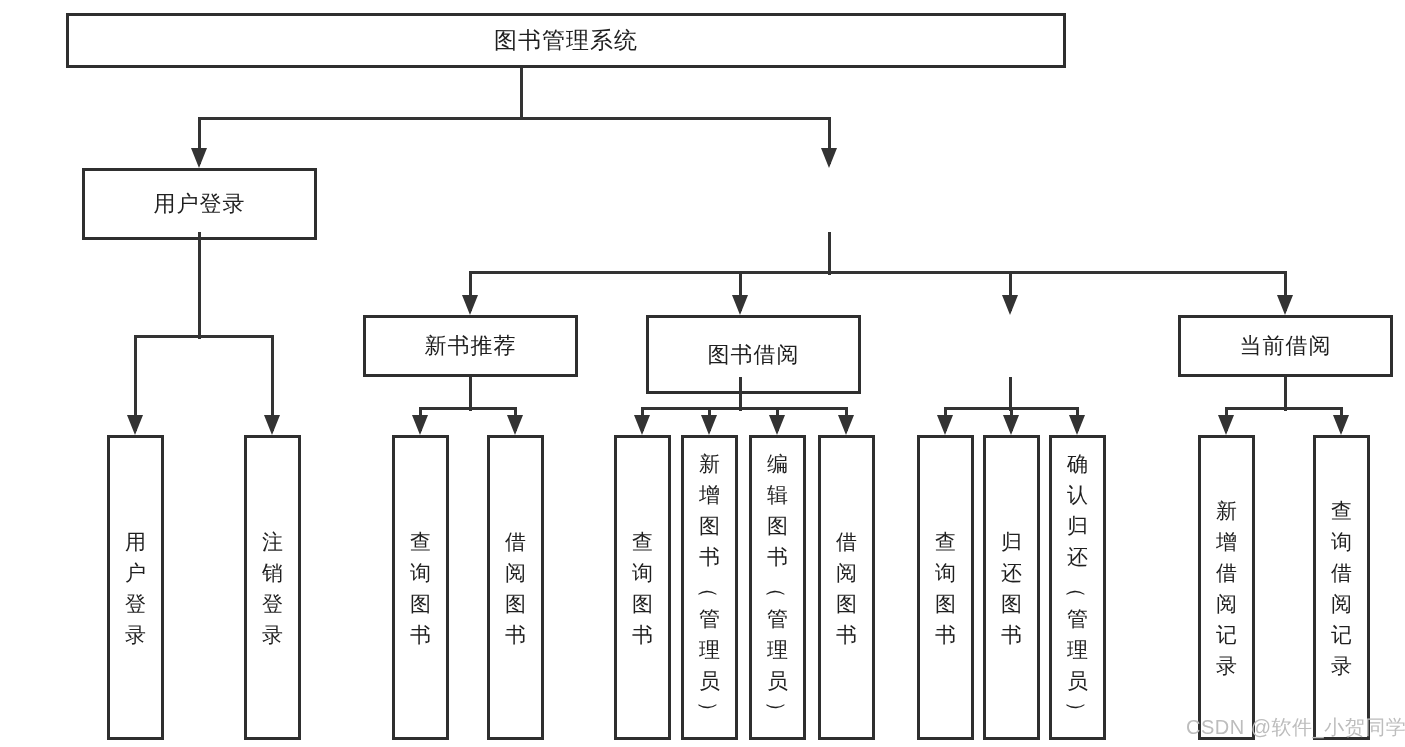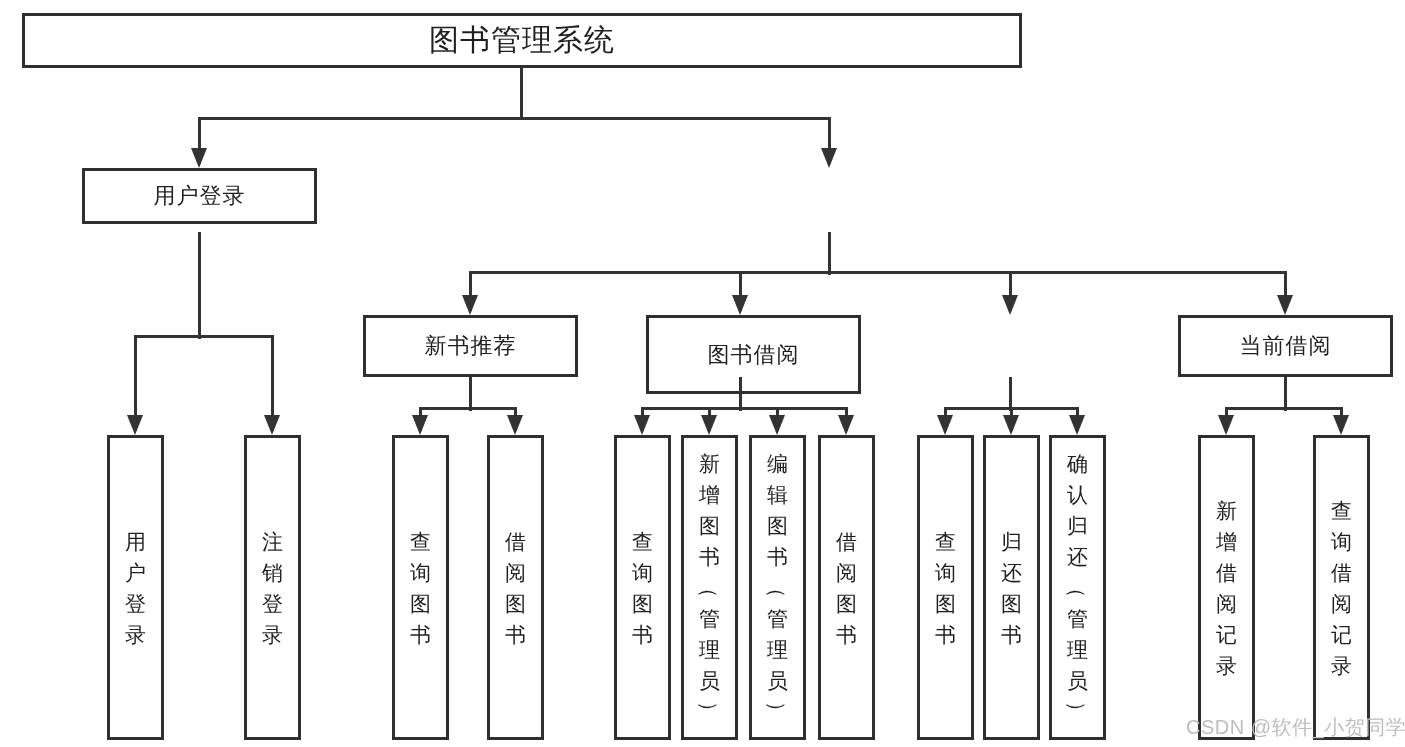--- a/index.html
+++ b/index.html
@@ -15,21 +15,21 @@
     box-sizing:border-box;
     border:3px solid #2f2f2f;
     background:#ffffff;
     display:flex;
     align-items:center;
     justify-content:center;
     color:#1f1f1f;
     font-size:22px;
     letter-spacing:1px;
   }
-  .box.title{font-size:30px;}
+  .box.title{font-size:23px;margin-left:44px;}
   .vbox{
     flex-direction:column;
     letter-spacing:0;
   }
   .vchar{
     display:block;
     width:100%;
     text-align:center;
     line-height:31px;
     font-size:21px;
@@ -53,21 +53,21 @@
     z-index:5;
   }
 </style>
 </head>
 <body>
 
 <div id="canvas">
 
   <div class="box title" style="left:22px;top:13px;width:1000px;height:55px;">图书管理系统</div>
 
-  <div class="box" style="left:82px;top:168px;width:235px;height:56px;font-family:Liberation Mono, monospace;">用户登录</div>
+  <div class="box" style="left:82px;top:168px;width:235px;height:72px;font-family:Liberation Mono, monospace;">用户登录</div>
 
   <div class="box" style="left:363px;top:315px;width:215px;height:62px;">新书推荐</div>
   <div class="box" style="left:646px;top:315px;width:215px;height:79px;">图书借阅</div>
   <div class="box" style="left:1178px;top:315px;width:215px;height:62px;">当前借阅</div>
 
   <div class="box vbox" style="left:107px;top:435px;width:57px;height:305px;">
       <span class="vchar">用</span>
       <span class="vchar">户</span>
       <span class="vchar">登</span>
       <span class="vchar">录</span>

